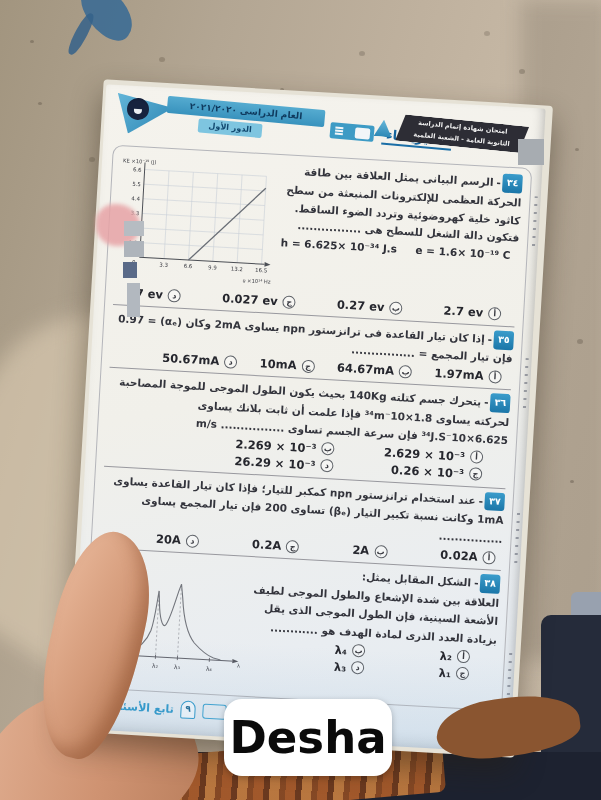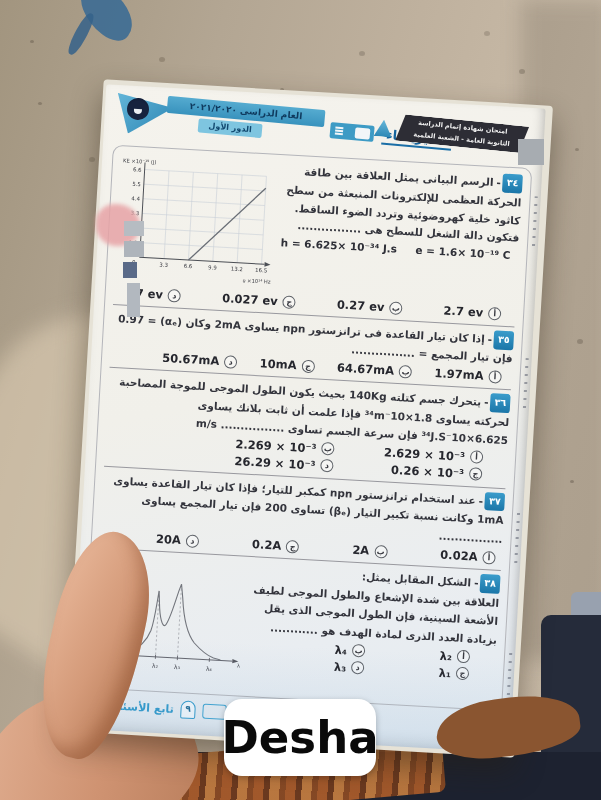--- a/index.html
+++ b/index.html
@@ -124,21 +124,21 @@
   .c-pink { position:absolute; left:96px; top:204px; width:44px; height:42px; background:#e7a3a6;
     border-radius:45% 55% 50% 50%; filter:blur(2px); opacity:.85; z-index:10; }
   .c-grey1 { position:absolute; left:124px; top:221px; width:20px; height:15px; background:#b6bcc2; z-index:10; }
   .c-grey2 { position:absolute; left:124px; top:241px; width:20px; height:16px; background:#aeb4bb; z-index:10; }
   .c-navy  { position:absolute; left:123px; top:262px; width:14px; height:16px; background:#5a6a88; z-index:10; }
   .c-grey3 { position:absolute; left:127px; top:283px; width:13px; height:34px; background:#b2b8bf; z-index:10; }
   .c-hdr   { position:absolute; left:518px; top:139px; width:26px; height:26px; background:#a7acb1; z-index:10; }
   .c-brown { position:absolute; left:436px; top:698px; width:144px; height:58px; background:#8a5530;
     border-radius:48% 52% 55% 45% / 62% 55% 42% 50%; transform:rotate(-7deg); z-index:10; }
   .c-dash  { position:absolute; left:240px; top:701px; width:17px; height:11px; background:#121212; z-index:10; }
-  .wm { position:absolute; left:224px; top:699px; width:152px; height:77px; background:#fff;
+  .wm { position:absolute; left:224px; top:699px; width:168px; height:77px; background:#fff;
     border-radius:18px; z-index:11; display:flex; align-items:center; justify-content:center;
     box-shadow:0 2px 6px rgba(0,0,0,.25); }
   .wm span { font-size:45px; font-weight:800; color:#0a0a0a; letter-spacing:0; }
 </style>
 </head>
 <body>
 
 <div class="scene">
 
   <div class="floor"></div>

